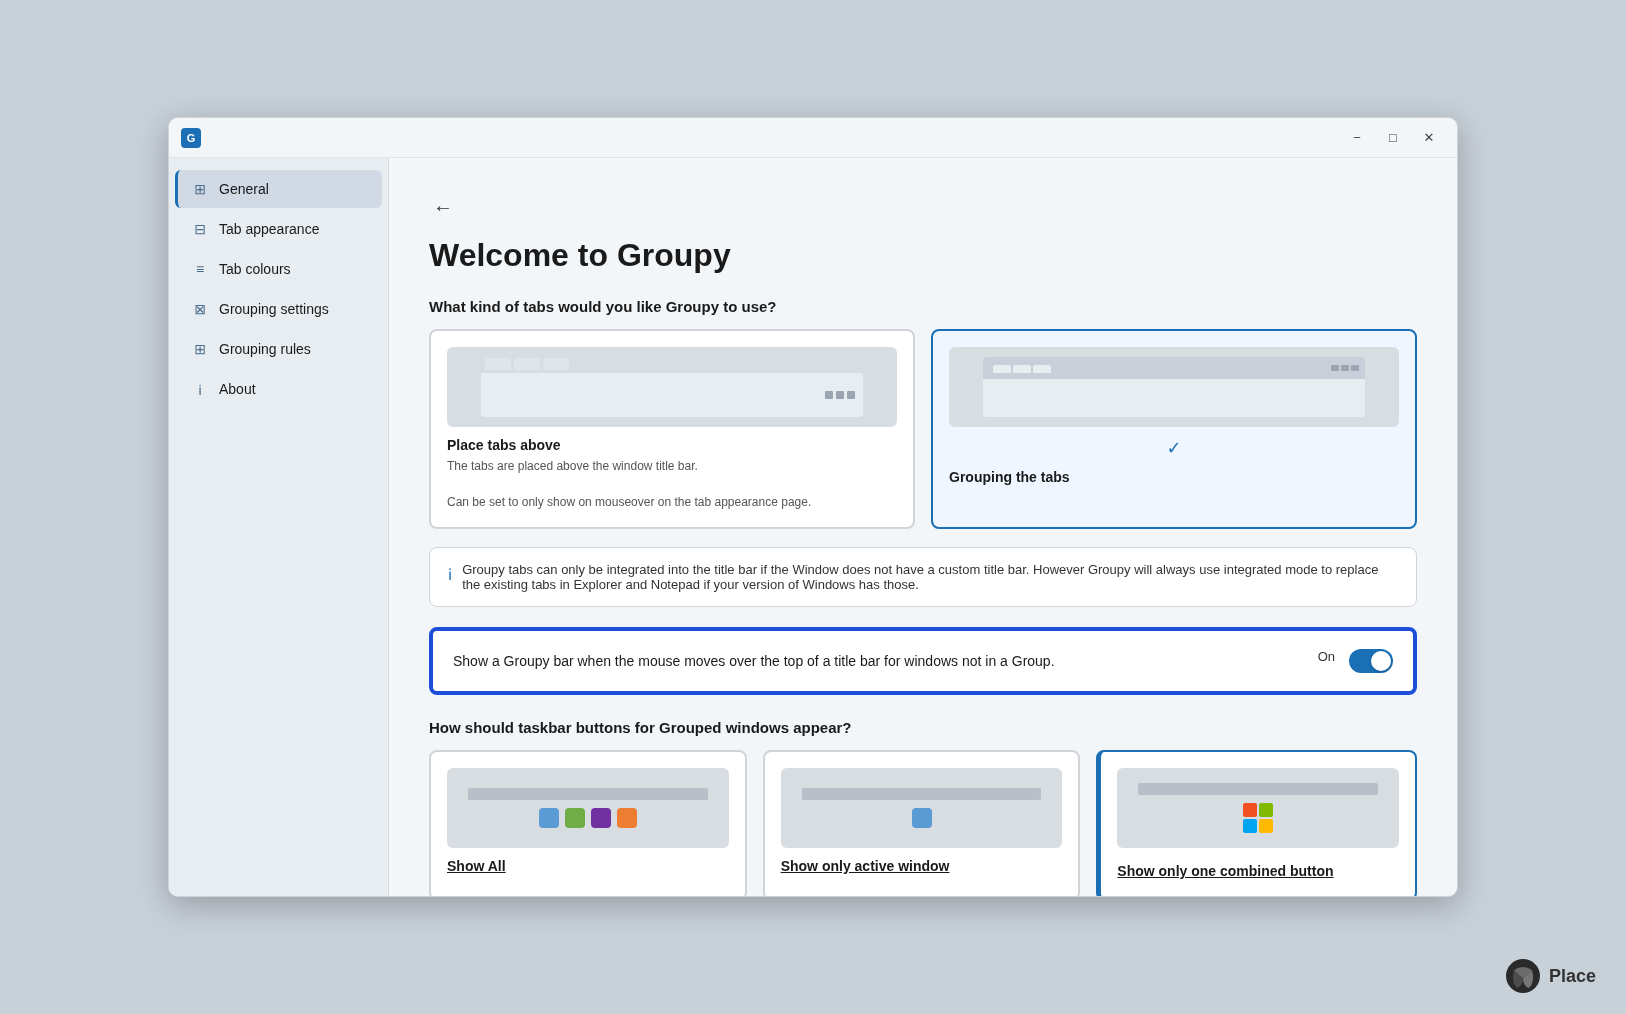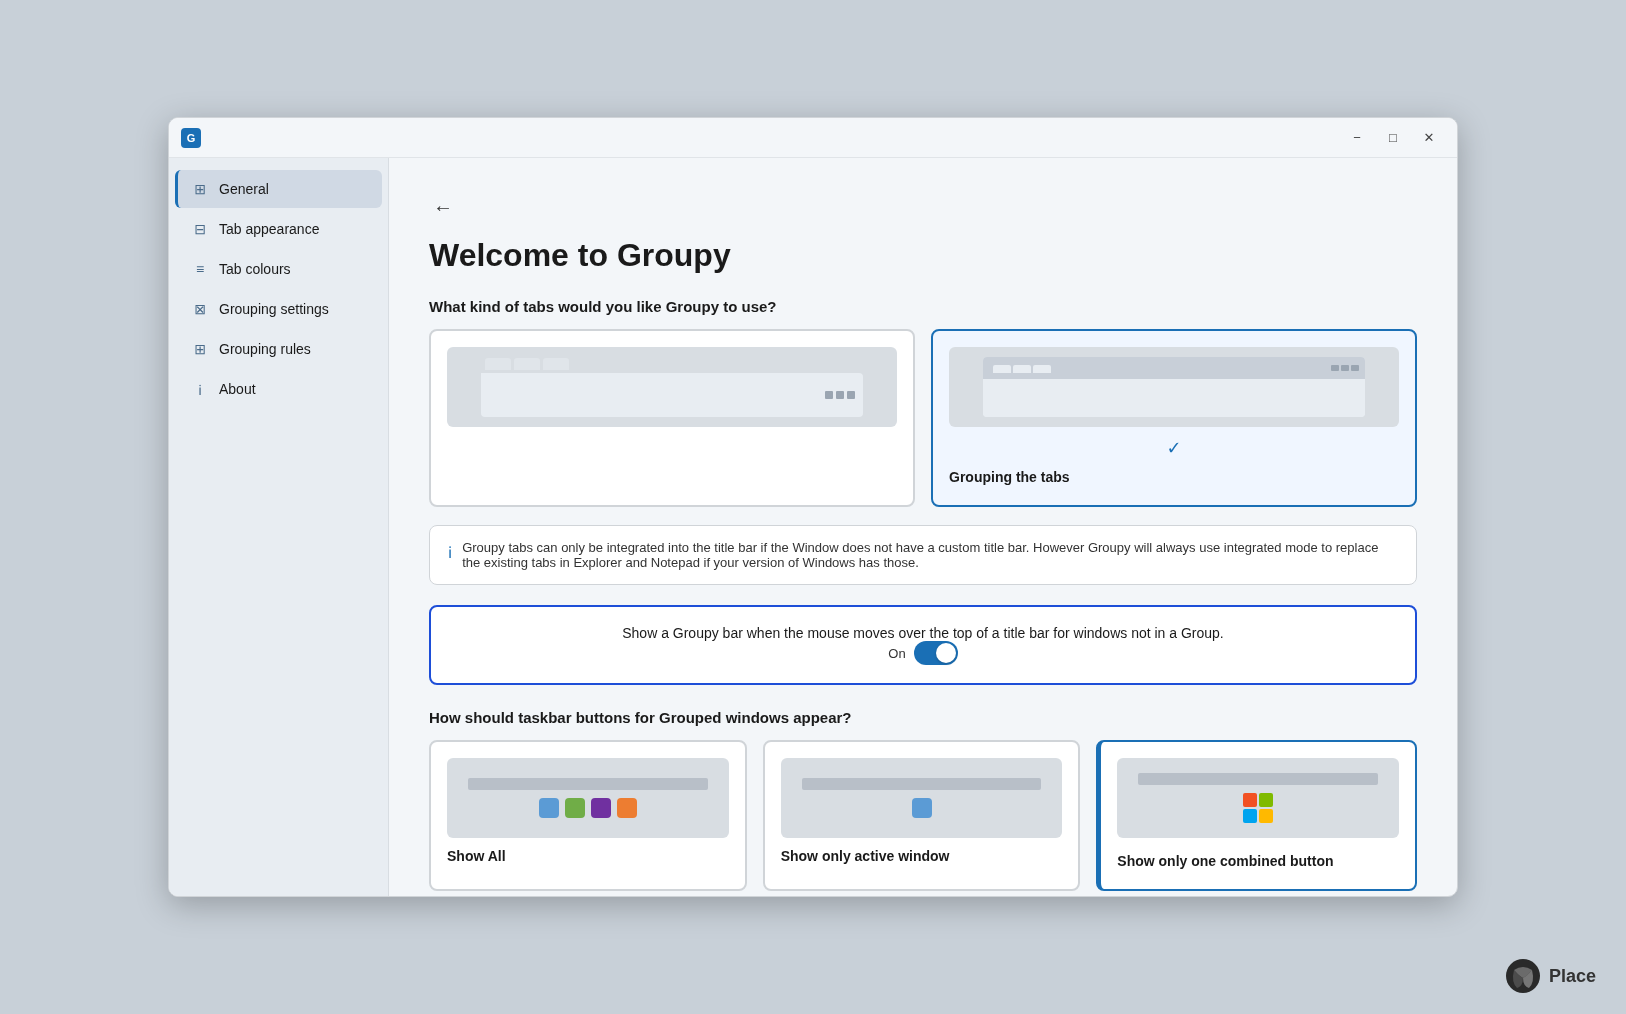--- a/index.html
+++ b/index.html
@@ -228,35 +228,34 @@
       margin-bottom: 20px;
     }
     .info-icon {
       color: #1a6fb5;
       font-size: 16px;
       flex-shrink: 0;
       margin-top: 1px;
     }
     .toggle-row {
       background: white;
-      border: 2px solid #1d4ed8;
+      border: 4px solid #1d4ed8;
       border-radius: 8px;
       padding: 18px 20px;
       display: flex;
       align-items: center;
       justify-content: space-between;
       margin-bottom: 24px;
       font-size: 14px;
       color: #1a1a1a;
-      flex-direction: column;
     }
     .toggle-right {
       display: flex;
-      align-items: center;
-      gap: 8px;
+      align-items: flex-start;
+      gap: 14px;
     }
     .toggle-label { font-size: 13px; color: #333; }
     .toggle {
       width: 44px;
       height: 24px;
       background: #1a6fb5;
       border-radius: 12px;
       position: relative;
       cursor: pointer;
     }
@@ -317,20 +316,21 @@
     .taskbar-icon-box {
       width: 20px;
       height: 20px;
       border-radius: 4px;
     }
     .taskbar-option-title {
       font-size: 14px;
       font-weight: 600;
       color: #1a1a1a;
       margin-bottom: 4px;
+      text-decoration: underline;
     }
     .neowin-badge {
       position: fixed;
       bottom: 20px;
       right: 30px;
       display: flex;
       align-items: center;
       gap: 8px;
       font-size: 18px;
       color: #333;
@@ -406,20 +406,24 @@
                 <div style="width:26px;height:12px;background:#e0e5ea;border-radius:3px 3px 0 0;"></div>
                 <div style="width:26px;height:12px;background:#e0e5ea;border-radius:3px 3px 0 0;"></div>
                 <div style="width:26px;height:12px;background:#e0e5ea;border-radius:3px 3px 0 0;"></div>
               </div>
               <div style="height:44px;background:#e8edf2;border-radius:0 4px 4px 4px;display:flex;align-items:center;justify-content:flex-end;padding:4px 8px;gap:3px;">
                 <div style="width:8px;height:8px;background:#9aa5b1;border-radius:1px;"></div>
                 <div style="width:8px;height:8px;background:#9aa5b1;border-radius:1px;"></div>
                 <div style="width:8px;height:8px;background:#9aa5b1;border-radius:1px;"></div>
               </div>
             </div>
+          </div>
+          <div class="tab-option-content">
+            <div class="tab-option-title">Place tabs above</div>
+            <div class="tab-option-desc">The tabs are placed above the window title bar.<br><br>Can be set to only show on mouseover on the tab appearance page.</div>
           </div>
         </div>
 
         <div class="tab-option selected">
           <div class="tab-option-preview">
             <div class="preview-integrated" style="width:85%">
               <div class="preview-titlebar">
                 <div class="preview-integrated-tabs">
                   <div class="preview-int-tab"></div>
                   <div class="preview-int-tab"></div>

